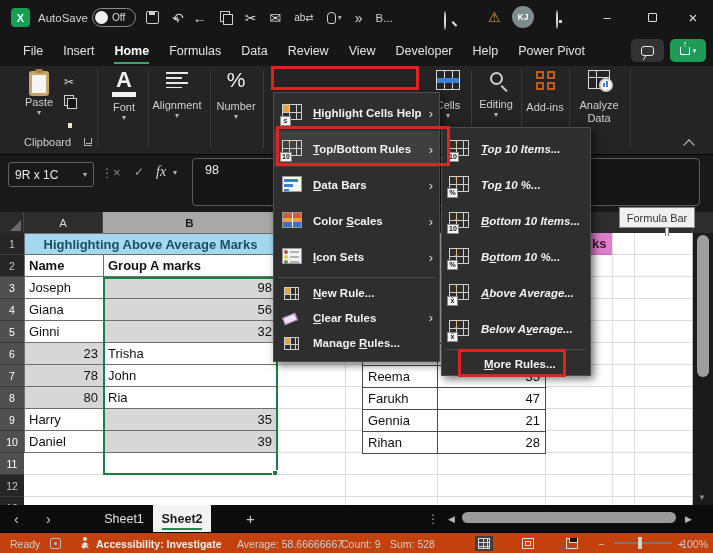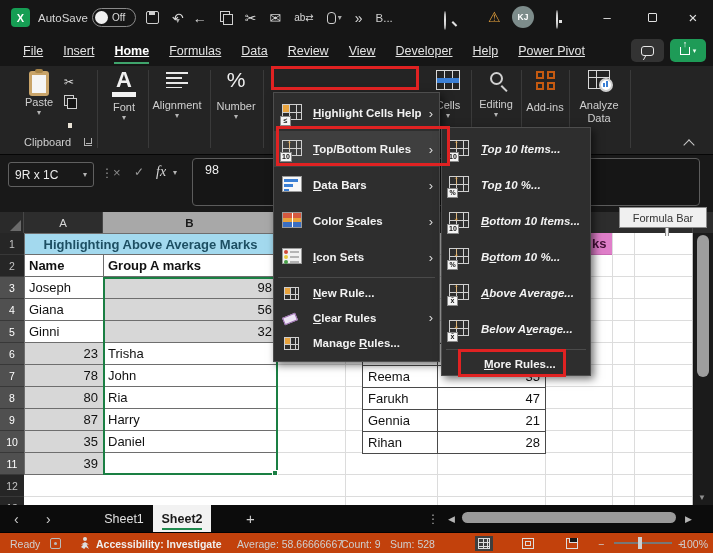--- a/index.html
+++ b/index.html
@@ -29,21 +29,21 @@
   .warn{color:#e8a33d;font-size:14px;}
   .avatar{width:22px;height:22px;border-radius:50%;background:#7d8c8b;color:#fff;font-size:8.5px;font-weight:bold;
     display:flex;align-items:center;justify-content:center;}
   .ic-bulb{width:9px;height:9px;border:1.5px solid #e0e0e0;border-radius:50%;position:relative;}
   .ic-bulb:after{content:"";position:absolute;left:2px;top:9px;width:3px;height:3px;background:#e0e0e0;}
   .winbtn{width:30px;height:35px;display:flex;align-items:center;justify-content:center;color:#e5e5e5;font-size:13px;}
   .ic-max{width:9px;height:9px;border:1.2px solid #e0e0e0;border-radius:1px;}
 
   
   #menubar{left:0;top:35px;width:713px;height:31px;background:#161616;display:flex;align-items:center;padding-left:13px;}
-  .mtab{padding:0 10px;font-size:12.5px;color:#e3e3e3;height:31px;display:flex;align-items:center;position:relative;white-space:nowrap;text-decoration:underline;}
+  .mtab{padding:0 10px;font-size:12.5px;color:#e3e3e3;height:31px;display:flex;align-items:center;position:relative;white-space:nowrap;}
   .mtab.active{color:#fff;font-weight:bold;}
   .mtab.active:after{content:"";position:absolute;left:10px;right:10px;bottom:2px;height:2.5px;background:#3fa46c;}
   .comment-btn{right:49px;top:39px;width:33px;height:23px;background:#333;border-radius:5px;display:flex;align-items:center;justify-content:center;}
   .ic-comment{width:13px;height:10px;border:1.4px solid #e8e8e8;border-radius:3px;position:relative;}
   .ic-comment:after{content:"";position:absolute;left:2px;top:9px;width:4px;height:4px;background:#333;border-left:1.4px solid #e8e8e8;transform:skewX(-30deg);}
   .share-btn{right:7px;top:39px;width:36px;height:23px;background:#1e9b57;border-radius:5px;display:flex;align-items:center;justify-content:center;gap:3px;}
   .ic-share{width:10px;height:8px;border:1.4px solid #fff;border-top:none;position:relative;}
   .ic-share:before{content:"↑";position:absolute;left:2px;top:-8px;font-size:9px;color:#fff;}
   .share-dd{color:#eafff2;font-size:7px;}
 
@@ -166,21 +166,21 @@
      linear-gradient(#cfcfcf,#cfcfcf) 5px 0/1px 100% no-repeat,
      linear-gradient(#cfcfcf,#cfcfcf) 10px 0/1px 100% no-repeat,
      linear-gradient(#cfcfcf,#cfcfcf) 0 6px/100% 1px no-repeat;}
   .smallgrid.o:after{content:"";position:absolute;left:0;top:0;width:5px;height:6px;background:#e8a33d;}
   .ic-eraser{position:absolute;left:2px;top:6px;width:14px;height:8px;background:#ece4f4;border:1px solid #9a6ab0;transform:rotate(-22deg);}
 
   
   .redrect{border:3px solid #e02222;z-index:40;pointer-events:none;}
 
   
-  .tooltip{left:619px;top:207px;width:88px;height:21px;background:#f0f0f0;border:1px solid #8a8a8a;color:#333;
+  .tooltip{left:619px;top:207px;width:76px;height:21px;background:#f0f0f0;border:1px solid #8a8a8a;color:#333;
     font-size:11px;display:flex;align-items:center;justify-content:center;z-index:50;}
   .tipstem{left:665px;top:228px;width:4px;height:8px;background:#f0f0f0;border-left:1px solid #8a8a8a;border-right:1px solid #8a8a8a;z-index:50;}
 
   
   #tabbar{left:0;top:505px;width:713px;height:27px;background:#0c0c0c;}
   .tnav{top:505px;height:27px;display:flex;align-items:center;color:#cfcfcf;font-size:14px;}
   .sheettab{top:505px;height:27px;display:flex;align-items:center;justify-content:center;font-size:12.5px;color:#e0e0e0;}
   .sheettab.active{background:#f2f2f2;color:#1a1a1a;font-weight:bold;position:relative;}
   .sheettab.active:after{content:"";position:absolute;left:9px;right:9px;bottom:2px;height:2px;background:#1e8a4e;}
   .hthumb{left:462px;top:512px;width:214px;height:11px;background:#9a9a9a;border-radius:6px;}
@@ -406,21 +406,20 @@
     <div class="cell">Giana</div>
     <div class="cell val">56</div>
     <div class="cell">Ginni</div>
     <div class="cell val">32</div>
     <div class="cell val">23</div>
     <div class="cell">Trisha</div>
     <div class="cell val">78</div>
     <div class="cell">John</div>
     <div class="cell val">80</div>
     <div class="cell">Ria</div>
-    <div class="cell val">87</div>
     <div class="cell">Harry</div>
     <div class="cell val">35</div>
     <div class="cell">Daniel</div>
     <div class="cell val">39</div>
   </div>
   <div class="abs selbox"></div>
   <div class="abs fillhandle"></div>
 
   <div class="abs pinkcell">ks</div>
   <div class="abs tbl2">

